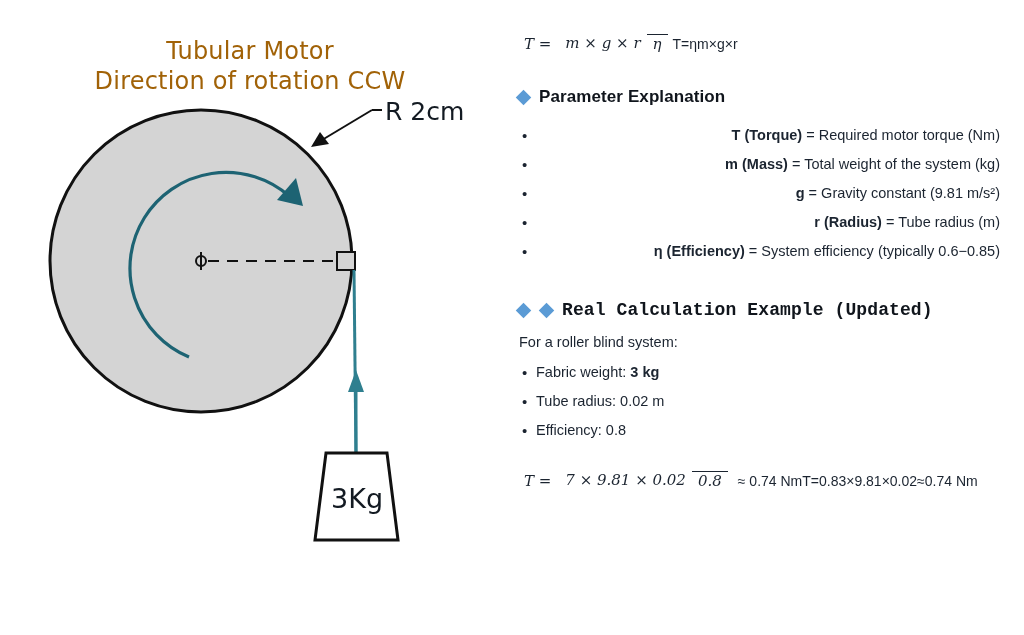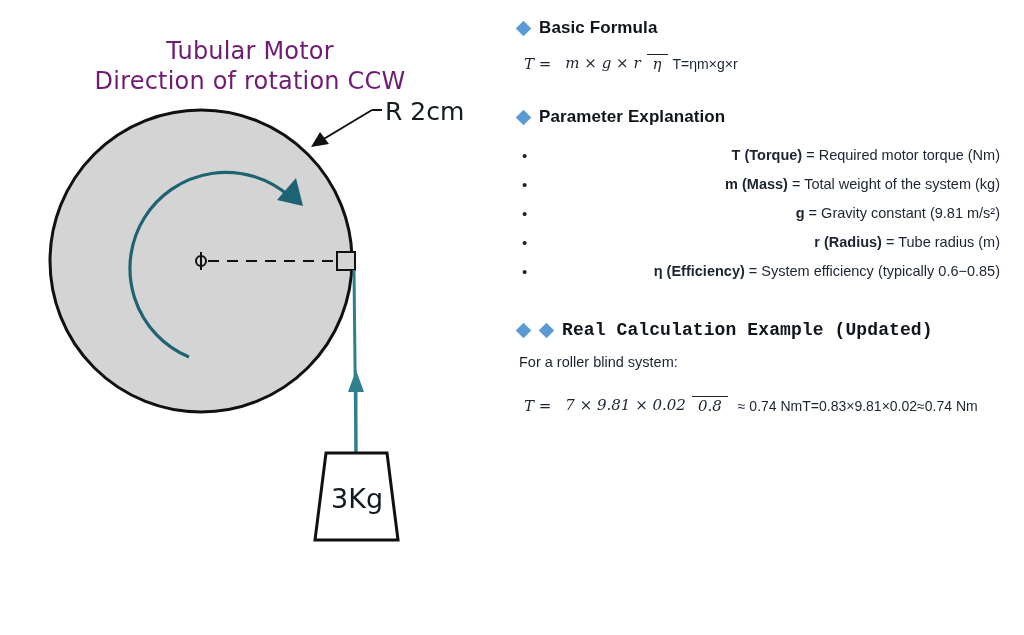--- a/index.html
+++ b/index.html
@@ -31,21 +31,21 @@
   }
   .diagram-title {
     position: absolute;
     top: 36px;
     left: 0;
     width: 500px;
     text-align: center;
     font-family: "DejaVu Sans", sans-serif;
     font-size: 24px;
     line-height: 30px;
-    color: #701a75;
+    color: #a16207;
     letter-spacing: 0.2px;
   }
   .diagram-svg {
     position: absolute;
     top: 0;
     left: 0;
   }
   .label-radius {
     font-family: "DejaVu Sans", sans-serif;
     font-size: 25px;
@@ -226,24 +226,20 @@
     </svg>
 
     <svg class="diagram-svg" width="500" height="635" viewBox="0 0 500 635">
       <text class="label-radius" x="385" y="120">R 2cm</text>
       <text class="label-mass" x="331" y="508">3Kg</text>
     </svg>
   </div>
 
   <div class="notes-panel">
 
-    <div class="section-head">
-      <span class="diamond"></span>
-      <h2>Basic Formula</h2>
-    </div>
 
     <div class="formula">
       <span class="lhs">T =</span>
       <span class="frac">
         <span class="num">m × g × r</span>
         <span class="den">η</span>
       </span>
       <span class="trail">T=ηm×g×r</span>
     </div>
 
@@ -262,20 +258,25 @@
 
     <div class="example-block">
       <div class="section-head big">
         <span class="diamond"></span>
         <span class="diamond second"></span>
         <h2>Real Calculation Example (Updated)</h2>
       </div>
 
       <p class="example-intro">For a roller blind system:</p>
 
+      <ul class="bullet-list">
+        <li><span>Fabric weight: </span><b>3 kg</b></li>
+        <li><span>Tube radius: 0.02 m</span></li>
+        <li><span>Efficiency: 0.8</span></li>
+      </ul>
 
       <div class="formula result-formula">
         <span class="lhs">T =</span>
         <span class="frac">
           <span class="num">7 × 9.81 × 0.02</span>
           <span class="den">0.8</span>
         </span>
         <span class="approx">≈ 0.74 NmT=0.83×9.81×0.02≈0.74 Nm</span>
       </div>
     </div>

